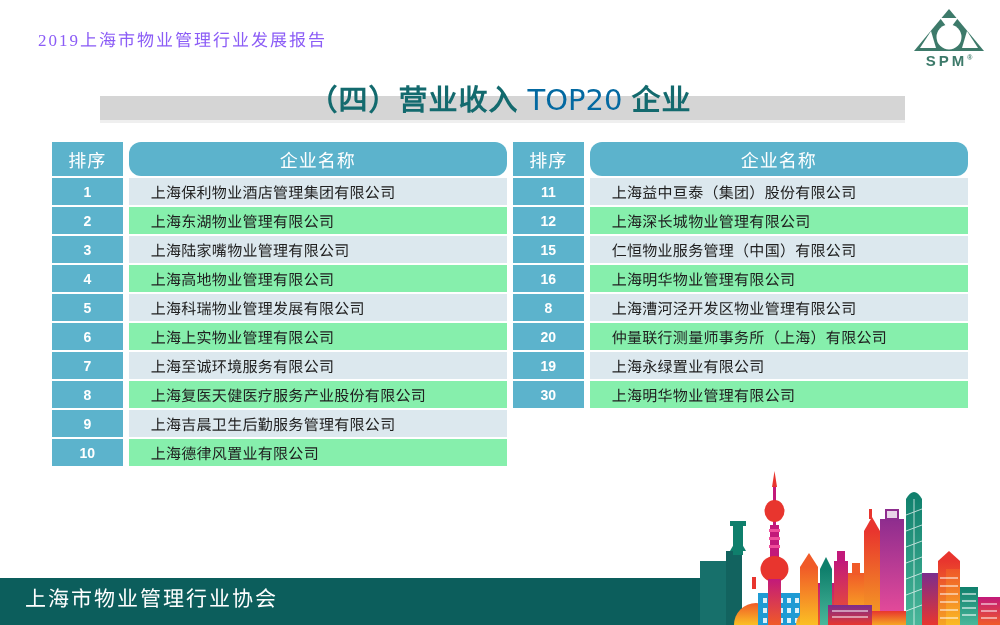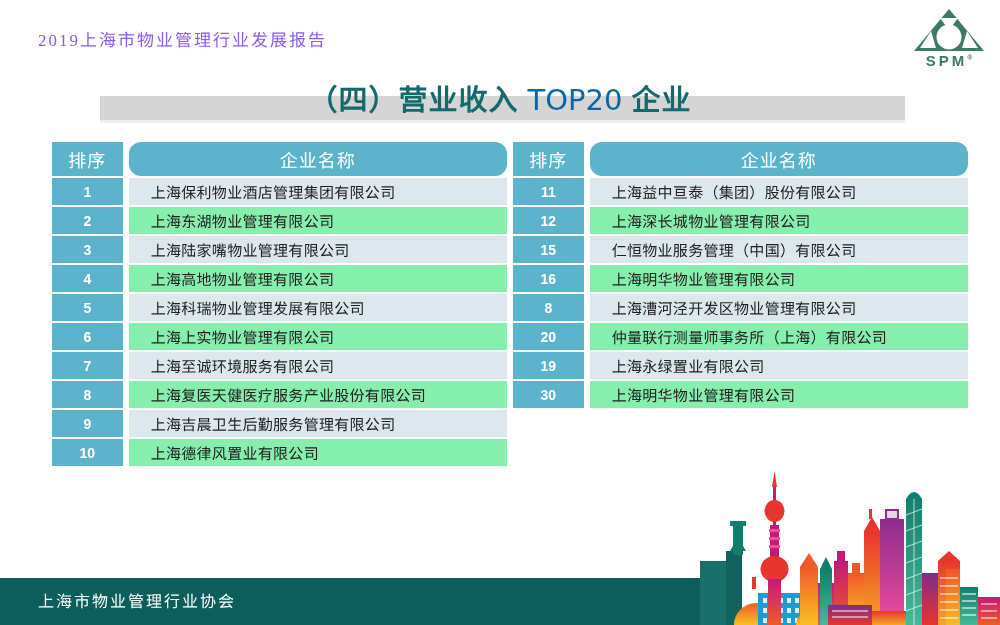--- a/index.html
+++ b/index.html
@@ -132,24 +132,24 @@
     background:#0c5e5c;
   }
   #footer-bar-top {
     position:absolute;
     left:0; bottom:47px;
     width:728px; height:3px;
     background:#ffffff;
   }
   #footer-text {
     position:absolute;
-    left:38px; bottom:13px;
+    left:25px; bottom:13px;
     color:#ffffff;
     font-family:Liberation Serif, serif;
-    font-size:16px;
+    font-size:21px;
     letter-spacing:2px;
     white-space:nowrap;
   }
 
   
   #skyline {
     position:absolute;
     right:0; bottom:0;
     width:300px; height:160px;
     pointer-events:none;

